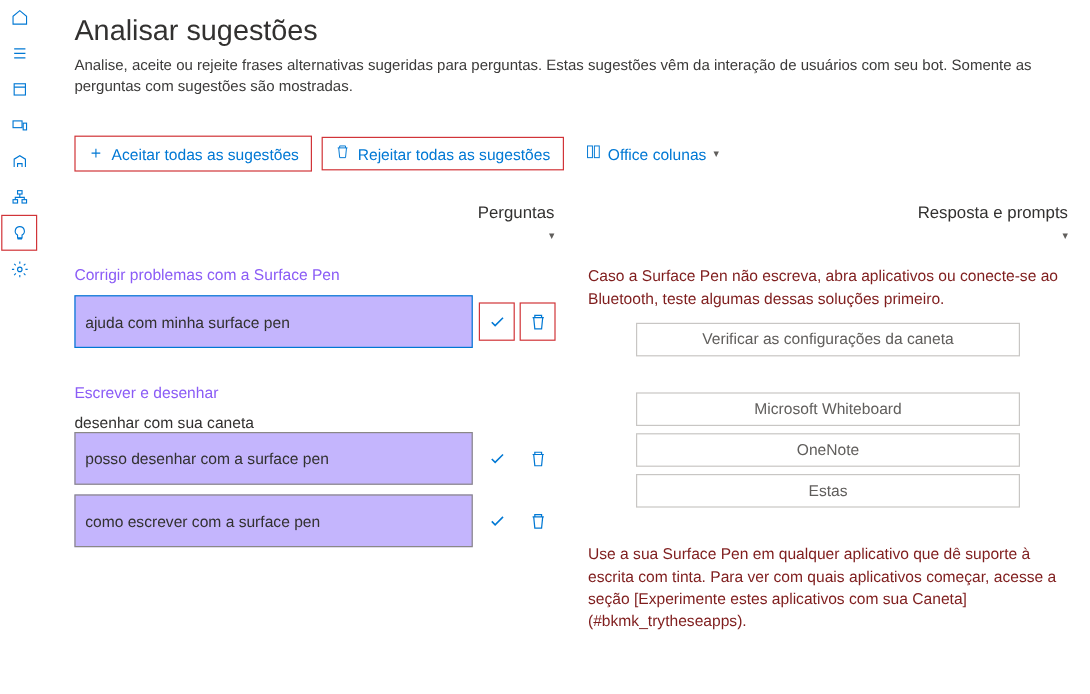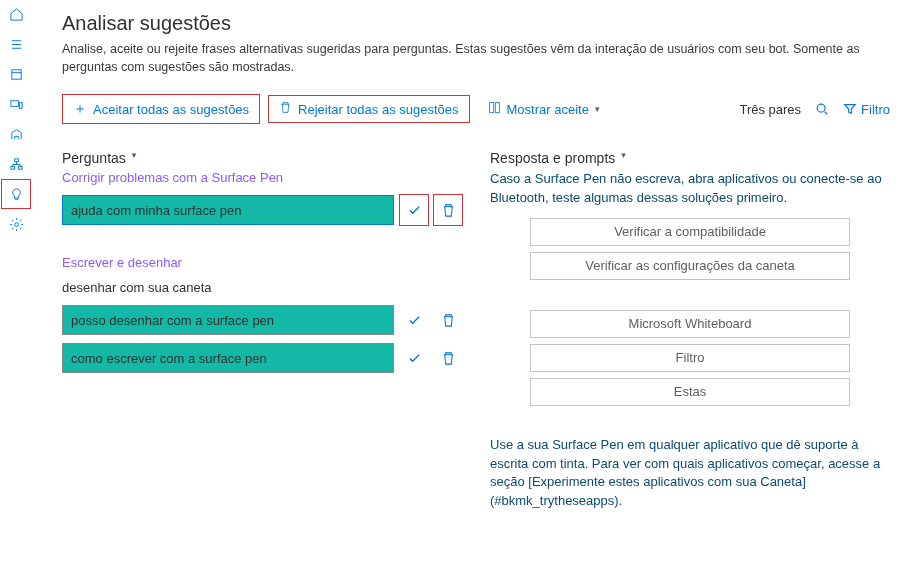--- a/index.html
+++ b/index.html
@@ -3,45 +3,45 @@
 <meta charset="utf-8">
 <style>
 * { box-sizing: border-box; margin: 0; padding: 0; }
 body { font-family: "Segoe UI", Arial, sans-serif; font-size: 13px; color: #323130; background: #fff; width: 908px; height: 578px; overflow: hidden; display: flex; }
 .sidebar { width: 32px; display: flex; flex-direction: column; align-items: center; padding-top: 6px; gap: 14px; }
 .sidebar .nav-icon { width: 16px; height: 16px; display: flex; align-items: center; justify-content: center; color: #0078d4; cursor: pointer; }
 .sidebar .nav-icon.selected { outline: 1.5px solid #d13438; outline-offset: 6px; }
 .sidebar svg { width: 15px; height: 15px; }
 
 .main { flex: 1; padding: 12px 18px 0 30px; overflow-y: auto; }
-.page-title { font-size: 20px; font-weight: 400; color: #323130; margin-bottom: 6px; }
-.page-desc { font-size: 12.5px; color: #3b3a39; margin-bottom: 18px; line-height: 1.4; }
+.page-title { font-size: 24px; font-weight: 400; color: #323130; margin-bottom: 6px; }
+.page-desc { font-size: 12.5px; color: #3b3a39; margin-bottom: 32px; line-height: 1.4; }
 .toolbar { display: flex; align-items: center; gap: 8px; margin-bottom: 26px; }
 .tbtn { display: inline-flex; align-items: center; gap: 6px; border: none; background: transparent; color: #0078d4; font-size: 13px; padding: 5px 10px; cursor: pointer; }
 .tbtn.box { border: 1.5px solid #d13438; }
 .tbtn .chev { font-size: 9px; color: #605e5c; }
 .toolbar-right { margin-left: auto; display: flex; align-items: center; gap: 14px; color: #323130; }
 .toolbar-right .ic { color: #0078d4; cursor: pointer; display: inline-flex; align-items: center; gap: 4px; font-size: 13px; }
 
 .columns { display: flex; gap: 28px; }
 .col { flex: 1; min-width: 0; }
-.col-header { font-size: 14px; color: #323130; margin-bottom: 4px; display: flex; align-items: flex-start; gap: 6px; cursor: pointer; }
+.col-header { font-size: 14px; color: #323130; margin-bottom: 20px; display: flex; align-items: flex-end; gap: 6px; cursor: pointer; flex-direction: column; }
 .col-header .chev { font-size: 9px; color: #605e5c; }
 
 .qgroup { margin-bottom: 30px; }
 .qlabel { font-size: 13px; color: #8b5cf6; margin-bottom: 10px; }
-.qsub { font-size: 13px; color: #323130; margin-bottom: 10px; }
+.qsub { font-size: 13px; color: #323130; }
 .row { display: flex; align-items: center; gap: 6px; margin-bottom: 8px; }
-.input { flex: 1; height: 30px; border: 1px solid #8a8886; padding: 0 8px; font-size: 13px; color: #323130; background: #14b8a6; }
+.input { flex: 1; height: 44px; border: 1px solid #8a8886; padding: 0 8px; font-size: 13px; color: #323130; background: #c4b5fd; }
 .input.blue { border-color: #0078d4; }
 .iconbtn { width: 28px; height: 30px; border: none; background: transparent; display: flex; align-items: center; justify-content: center; color: #0078d4; cursor: pointer; }
 .iconbtn.box { outline: 1.5px solid #d13438; }
 .iconbtn svg { width: 15px; height: 15px; }
 
-.answer-text { font-size: 13px; color: #0c4a6e; line-height: 1.45; margin-bottom: 10px; }
+.answer-text { font-size: 13px; color: #7f1d1d; line-height: 1.45; margin-bottom: 10px; }
 .prompt-btn { display: block; width: 320px; max-width: 100%; height: 28px; border: 1px solid #c8c6c4; background: #fff; color: #605e5c; font-size: 13px; margin: 0 auto 6px auto; cursor: pointer; text-align: center; }
 
 </style>
 </head>
 <body>
 
 <div class="sidebar">
   <div class="nav-icon">
       <svg viewBox="0 0 16 16" fill="none" stroke="currentColor" stroke-width="1">
         <path d="M2 7l6-5 6 5v7H2z"></path>
@@ -103,38 +103,23 @@
       <span><svg width="13" height="13" viewBox="0 0 16 16" fill="none" stroke="#0078d4" stroke-width="1">
             <path d="M3 4h10M5 4V2h6v2M4 4l1 10h6l1-10"></path>
           </svg></span>
       <span>Rejeitar todas as sugestões</span>
     </button>
     <button class="tbtn">
       <span><svg width="13" height="13" viewBox="0 0 16 16" fill="none" stroke="#0078d4" stroke-width="1">
             <rect x="2" y="2" width="5" height="12"></rect>
             <rect x="9" y="2" width="5" height="12"></rect>
           </svg></span>
-      <span>Mostrar aceite</span>
+      <span>Office colunas</span>
       <span class="chev">▾</span>
     </button>
-    <div class="toolbar-right">
-      <span>Três pares</span>
-      <span class="ic">
-          <svg width="14" height="14" viewBox="0 0 16 16" fill="none" stroke="#0078d4" stroke-width="1.3">
-            <circle cx="7" cy="7" r="4.5"></circle>
-            <path d="M11 11l3 3"></path>
-          </svg>
-        </span>
-      <span class="ic">
-          <svg width="14" height="14" viewBox="0 0 16 16" fill="none" stroke="#0078d4" stroke-width="1.3">
-            <path d="M2 3h12l-4.5 5v5l-3-1.5V8z"></path>
-          </svg>
-          <span>Filtro</span>
-        </span>
-    </div>
   </div>
 
   <div class="columns">
 
     <div class="col">
       <div class="col-header">
         <span>Perguntas</span>
         <span class="chev">▾</span>
       </div>
 
@@ -189,27 +174,26 @@
     </div>
 
     <div class="col">
       <div class="col-header">
         <span>Resposta e prompts</span>
         <span class="chev">▾</span>
       </div>
 
       <div class="qgroup">
         <div class="answer-text">Caso a Surface Pen não escreva, abra aplicativos ou conecte-se ao Bluetooth, teste algumas dessas soluções primeiro.</div>
-        <button class="prompt-btn">Verificar a compatibilidade</button>
         <button class="prompt-btn">Verificar as configurações da caneta</button>
       </div>
 
       <div class="qgroup">
         <button class="prompt-btn">Microsoft Whiteboard</button>
-        <button class="prompt-btn">Filtro</button>
+        <button class="prompt-btn">OneNote</button>
         <button class="prompt-btn">Estas</button>
       </div>
 
       <div class="qgroup">
         <div class="answer-text">Use a sua Surface Pen em qualquer aplicativo que dê suporte à escrita com tinta. Para ver com quais aplicativos começar, acesse a seção [Experimente estes aplicativos com sua Caneta](#bkmk_trytheseapps).</div>
 
       </div>
     </div>
   </div>
 </div>

